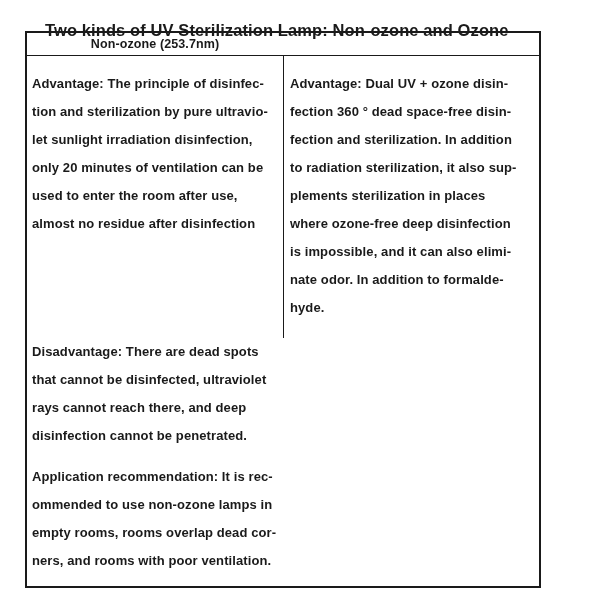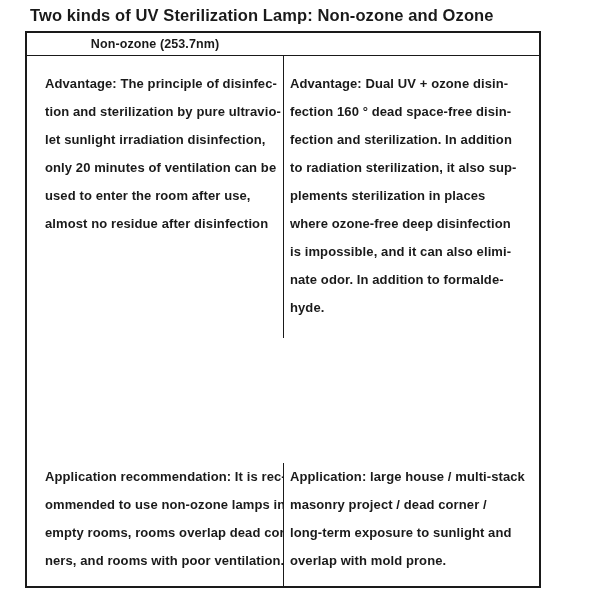--- a/index.html
+++ b/index.html
@@ -13,21 +13,21 @@
     height: 600px;
     background: #ffffff;
     font-family: "Liberation Sans", sans-serif;
     color: #1a1a1a;
     overflow: hidden;
   }
   .title {
     position: absolute;
     left: 30px;
     top: 6px;
-    margin: 0;
+    margin: 15px;
     font-size: 16.5px;
     font-weight: 700;
     letter-spacing: 0.1px;
     white-space: nowrap;
   }
   .table {
     position: absolute;
     left: 25px;
     top: 31px;
     width: 516px;
@@ -61,21 +61,21 @@
     flex-direction: column;
   }
   .trow {
     display: grid;
     grid-template-columns: 1fr 1fr;
   }
   .trow.advantage   { height: 282px; flex: 0 0 auto; }
   .trow.disadvantage{ height: 125px; flex: 0 0 auto; }
   .trow.application { flex: 1 1 auto; }
   .cell {
-    padding: 0 4px 0 18px;
+    padding: 0 4px 0 5px;
     font-size: 13px;
     font-weight: 700;
     line-height: 28px;
     white-space: pre;
     overflow: hidden;
     letter-spacing: 0.1px;
   }
   .trow.advantage .cell { padding-top: 14px; }
   .cell.right-col {
     border-left: 1.5px solid #1a1a1a;
@@ -98,39 +98,39 @@
     <div class="tbody">
 
       <div class="trow advantage">
         <div class="cell">Advantage: The principle of disinfec-
 tion and sterilization by pure ultravio-
 let sunlight irradiation disinfection,
 only 20 minutes of ventilation can be
 used to enter the room after use,
 almost no residue after disinfection</div>
         <div class="cell right-col">Advantage: Dual UV + ozone disin-
-fection 160 ° dead space-free disin-
+fection 360 ° dead space-free disin-
 fection and sterilization. In addition
 to radiation sterilization, it also sup-
 plements sterilization in places
 where ozone-free deep disinfection
 is impossible, and it can also elimi-
 nate odor. In addition to formalde-
 hyde.</div>
       </div>
 
       <div class="trow disadvantage">
+        <div class="cell">Disadvantage: There are dead spots
+that cannot be disinfected, ultraviolet
+rays cannot reach there, and deep
+disinfection cannot be penetrated.</div>
       </div>
 
       <div class="trow application">
         <div class="cell">Application recommendation: It is rec-
 ommended to use non-ozone lamps in
 empty rooms, rooms overlap dead cor-
 ners, and rooms with poor ventilation.</div>
-        <div class="cell right-col">Application: large house / multi-stack
-masonry project / dead corner /
-long-term exposure to sunlight and
-overlap with mold prone.</div>
       </div>
 
     </div>
   </div>
 </div>
 
 </body></html>

